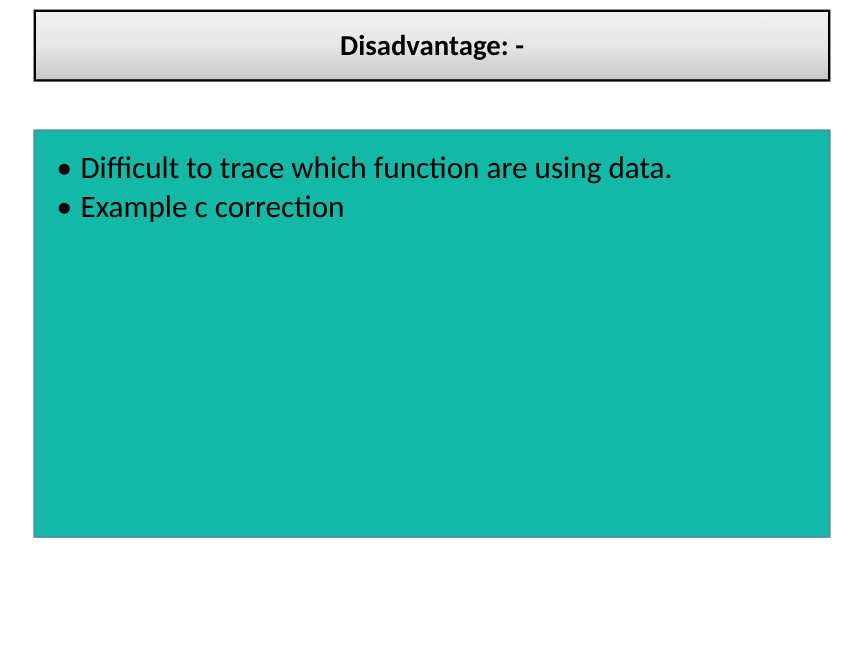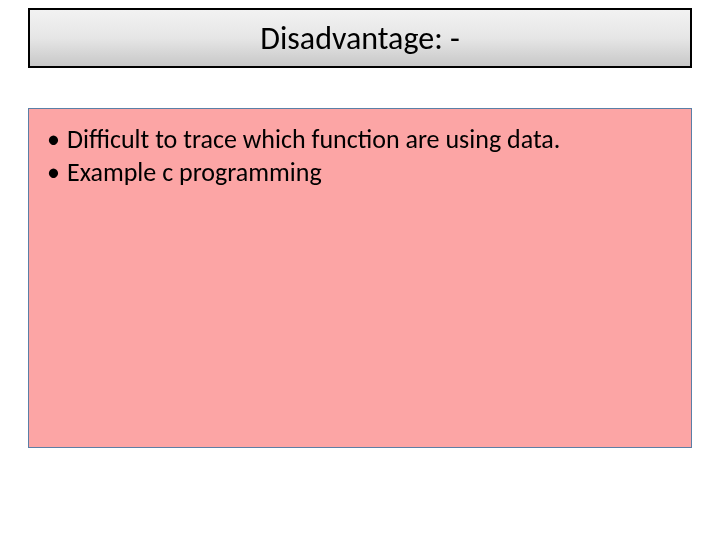--- a/index.html
+++ b/index.html
@@ -16,32 +16,32 @@
     left: 28px;
     width: 664px;
     height: 60px;
     border: 2px solid #000000;
     background: linear-gradient(to bottom, #f2f2f2 0%, #e6e6e6 50%, #c8c8c8 100%);
     display: flex;
     align-items: center;
     justify-content: center;
   }
   .title-text {
-    font-size: 32px;
-    font-weight: normal;
+    font-size: 24px;
+    font-weight: bold;
     color: #000000;
   }
   .content-box {
     position: absolute;
     top: 108px;
     left: 28px;
     width: 664px;
     height: 340px;
     border: 1px solid #5b7fa6;
-    background: #fca5a5;
+    background: #14b8a6;
     padding: 14px 10px 6px 10px;
   }
   .bullet-list {
     list-style: none;
   }
   .bullet-item {
     font-size: 26px;
     color: #000000;
     line-height: 1.25;
     padding-left: 28px;
@@ -58,15 +58,15 @@
 </head>
 <body>
 
 <div class="title-box">
   <div class="title-text">Disadvantage: -</div>
 </div>
 
 <div class="content-box">
   <ul class="bullet-list">
     <li class="bullet-item">Difficult to trace which function are using data.</li>
-    <li class="bullet-item">Example c programming</li>
+    <li class="bullet-item">Example c correction</li>
   </ul>
 </div>
 
 </body></html>

